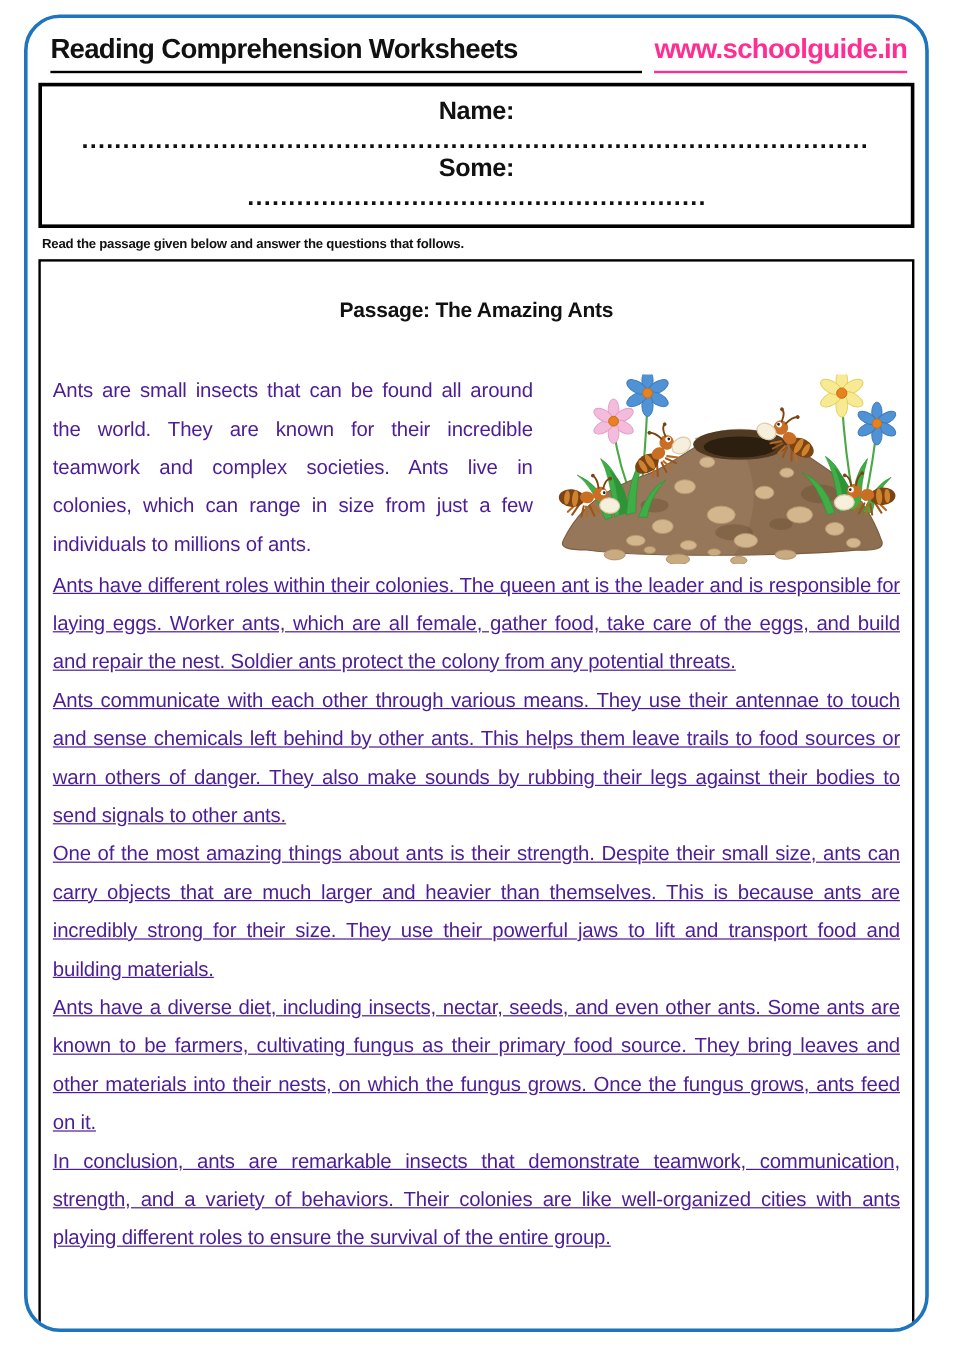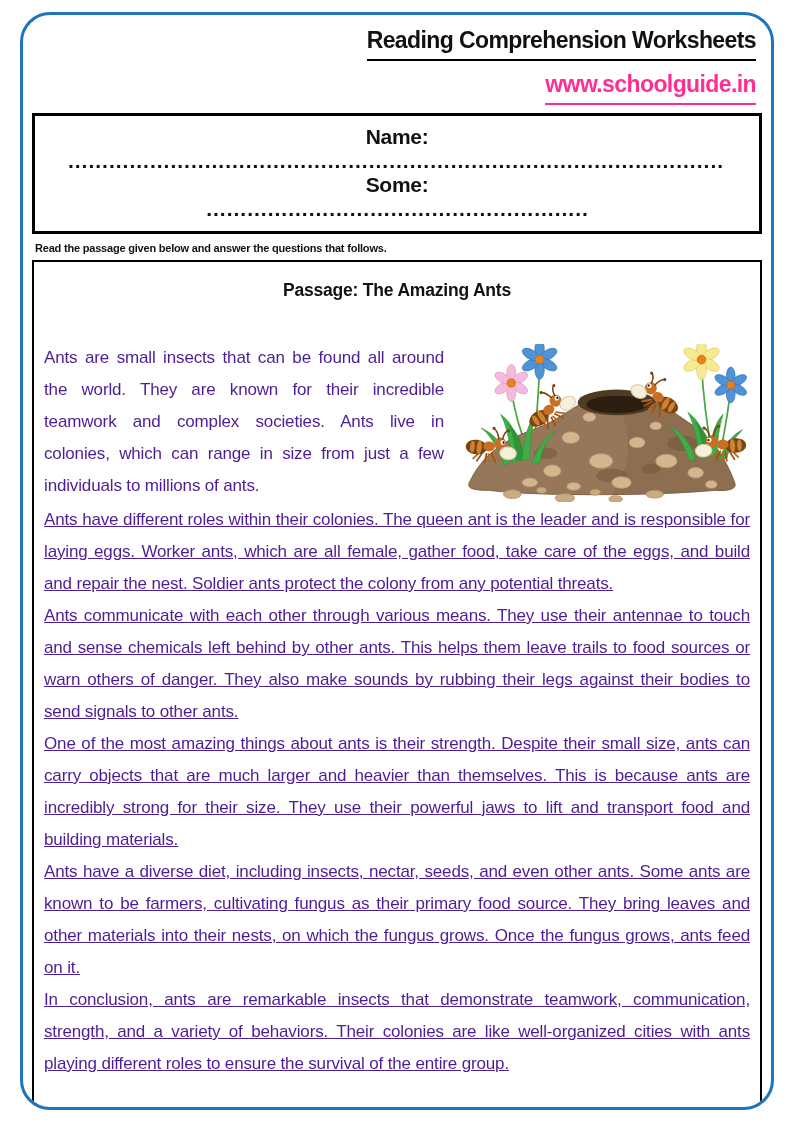--- a/index.html
+++ b/index.html
@@ -13,41 +13,41 @@
   body{
     width:794px;height:1123px;background:#ffffff;position:relative;
     font-family:"Liberation Sans",sans-serif;color:var(--ink);
   }
   .page-frame{
     position:absolute;left:20px;top:12px;width:754px;height:1098px;
     border:3px solid var(--frame-blue);border-radius:30px;
     padding:12px 9px 6px 9px;background:#fff;overflow:hidden;
   }
   
-  .header{display:flex;align-items:flex-end;gap:10px;margin:0 6px 8px 10px;flex-direction:column;}
+  .header{display:flex;align-items:flex-end;gap:10px;margin:0 6px 8px 10px;}
   .title-band{flex:1;border-bottom:2.5px solid #000;padding-bottom:5px;min-width:0;}
   .page-title{font-size:23px;font-weight:700;letter-spacing:-0.6px;white-space:nowrap;}
   .site-link{
     color:var(--link-pink);border-bottom:2.5px solid var(--link-pink);
     font-size:23px;font-weight:700;letter-spacing:-0.6px;padding-bottom:5px;white-space:nowrap;
   }
   
   .name-box{
     border:3px solid #000;display:flex;align-items:center;
     padding:9px 12px 10px;font-size:21px;font-weight:600;margin-bottom:8px;flex-direction:column;
   }
   .nd-label{white-space:nowrap;font-weight:700;letter-spacing:-0.3px;}
   .dots{overflow:hidden;white-space:nowrap;font-weight:700;letter-spacing:1px;}
   .dots.name{flex:3.2;margin:0 10px 0 8px;}
   .dots.date{flex:1;margin-left:1px;}
   
   .instruction{font-size:11px;font-weight:700;letter-spacing:-0.2px;margin:2px 2px 6px 3px;}
   
   .passage-box{
-    border:2.5px solid #000;height:906px;padding:12px 10px 0;overflow:hidden;
+    border:2.5px solid #000;height:906px;padding:24px 10px 0;overflow:hidden;
   }
   .passage-title{text-align:center;font-weight:700;font-size:17.5px;line-height:32px;margin:0 0 36px 0;letter-spacing:-0.2px;}
   .passage-body p{
     margin:0;font-size:17px;line-height:32px;text-align:justify;letter-spacing:-0.15px;
     color:#4c1d95;
   }
   .passage-body p.clear{clear:both;text-decoration:underline;}
   .ant-figure{float:right;width:296px;height:158px;margin:2px 0 2px 10px;}
   
   .footer{display:flex;justify-content:flex-end;align-items:center;margin:9px 8px 0 6px;font-style:italic;}

